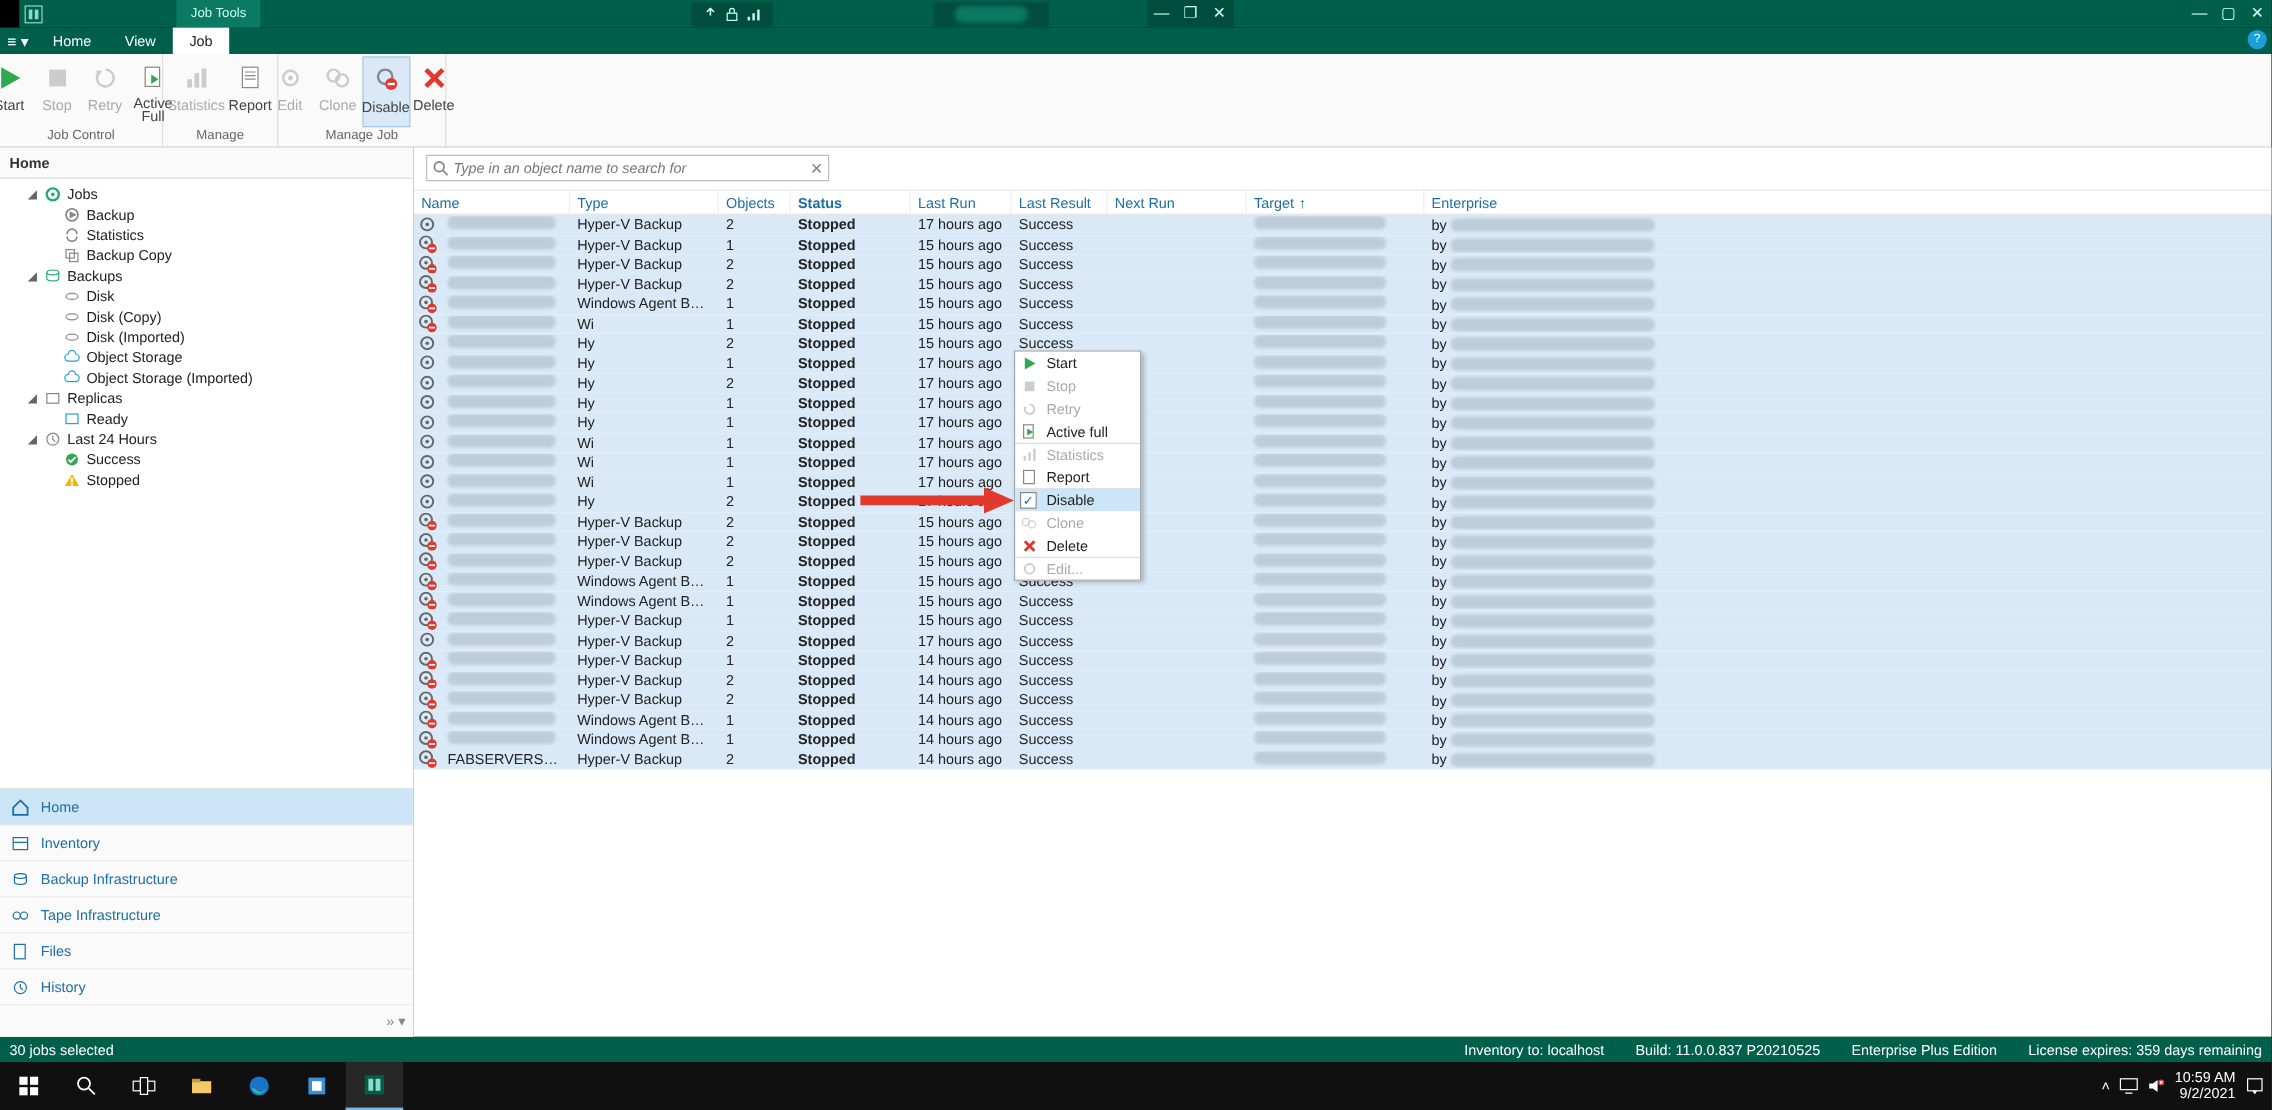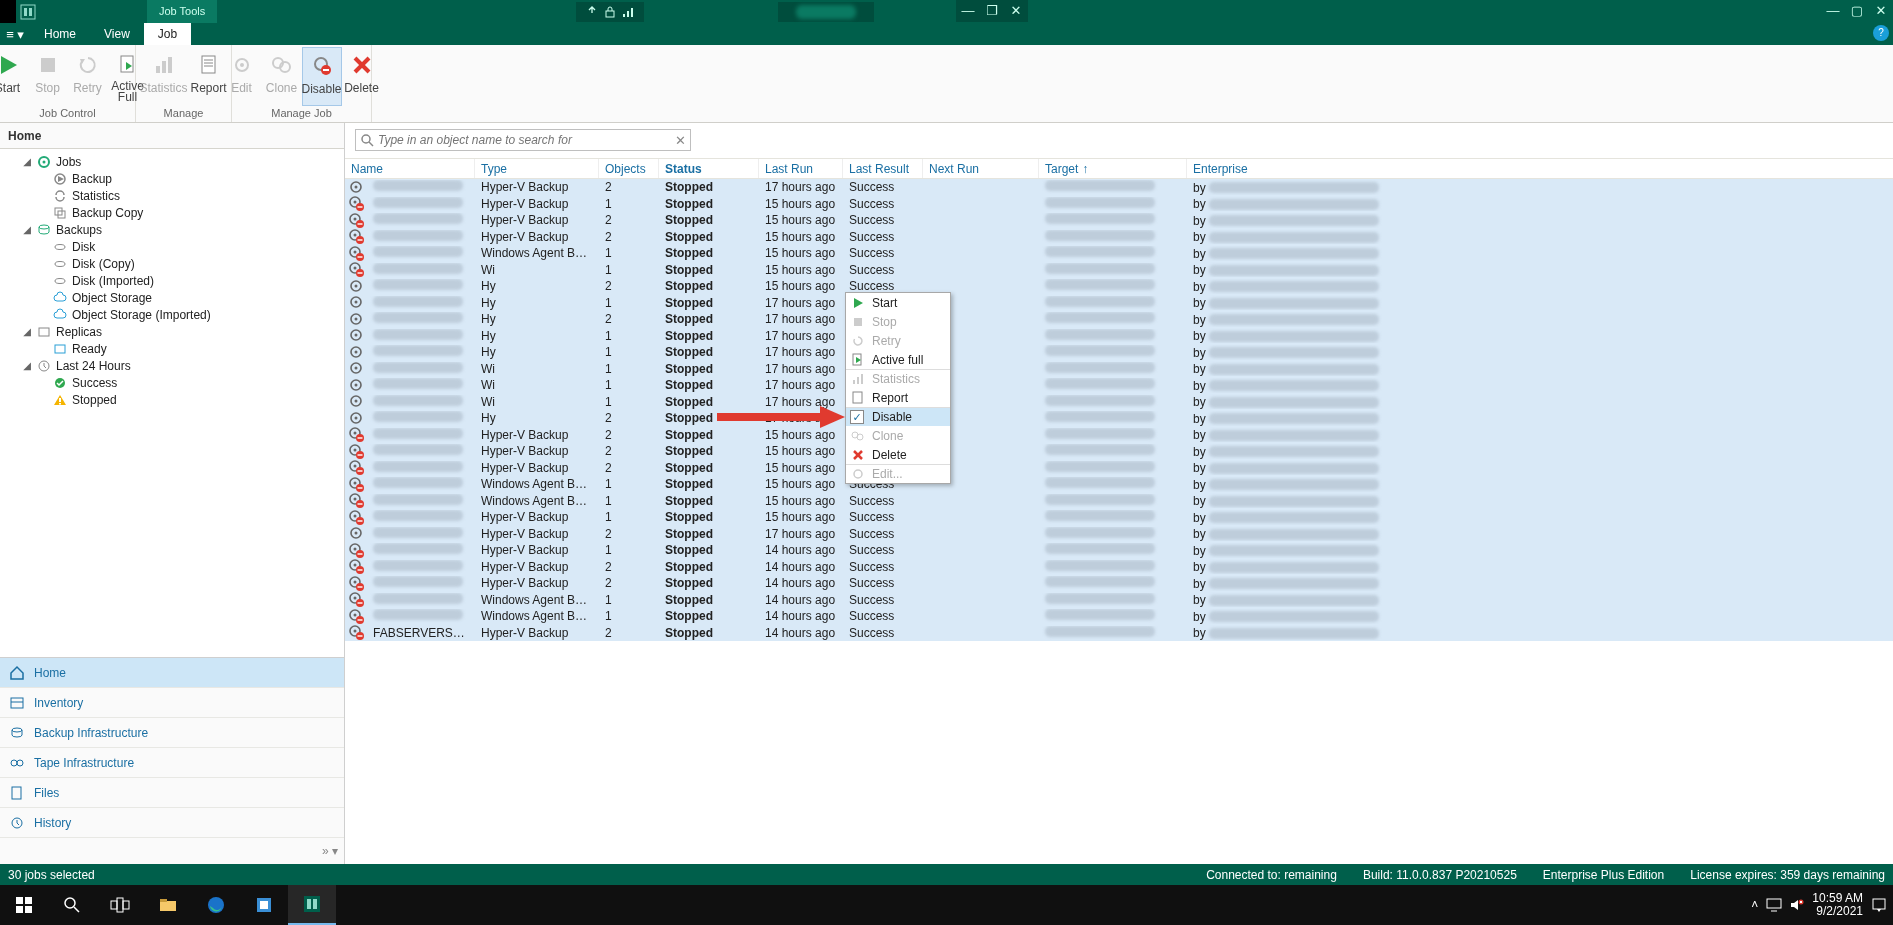--- a/index.html
+++ b/index.html
@@ -1109,21 +1109,21 @@
           <span class="cell col-target"><span class="blur" style="width:110px; display:inline-block;"></span></span>
           <span class="cell col-description"><span style="display:inline-block; vertical-align:middle;">by</span> <span class="blur" style="width:170px; display:inline-block; vertical-align:middle;"></span></span>
         </div>
       </div>
   </div>
 </div>
 
 <div class="statusbar">
   <div>30 jobs selected</div>
   <div class="sb-right">
-    <div>Connected to: remaining</div>
+    <div>Inventory to: localhost</div>
     <div>Build: 11.0.0.837 P20210525</div>
     <div>Enterprise Plus Edition</div>
     <div>License expires: 359 days remaining</div>
   </div>
 </div>
 
 <div class="taskbar">
   <div class="tb-btn">
       <svg width="16" height="16">
         <rect x="0" y="0" width="7" height="7" fill="#fff"></rect>

